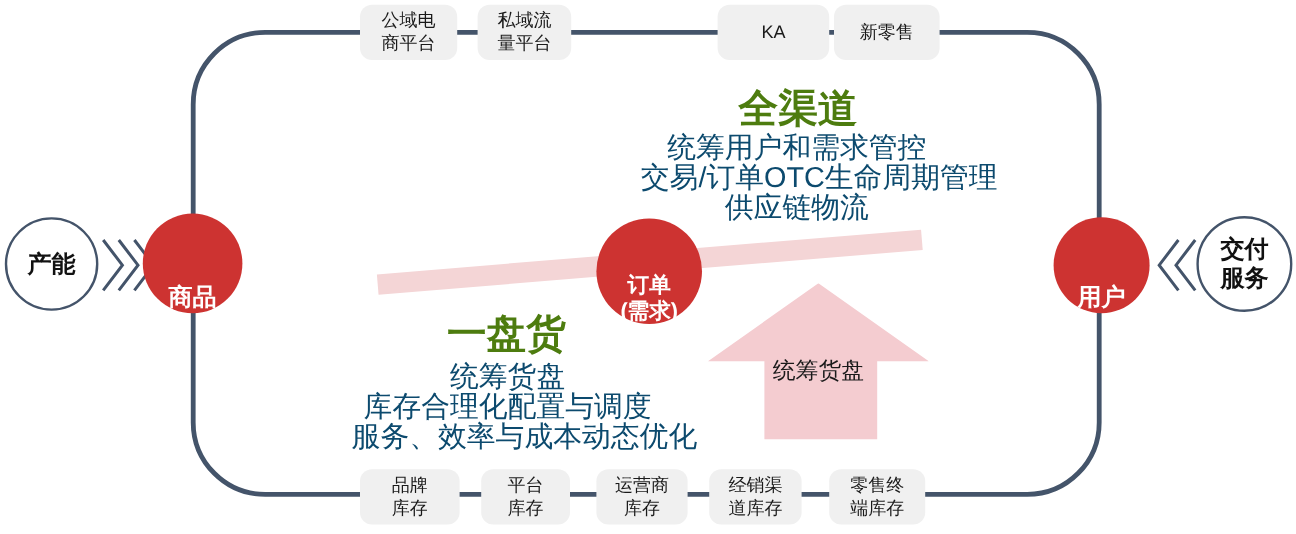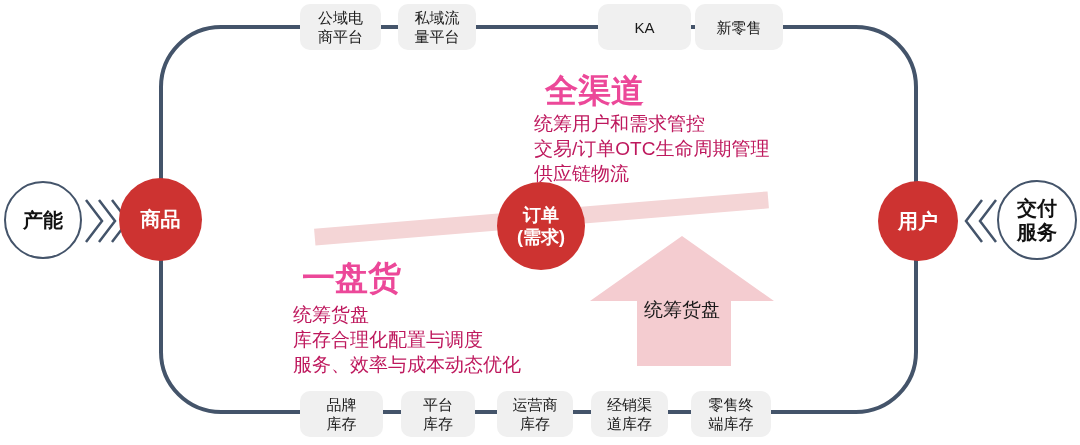--- a/index.html
+++ b/index.html
@@ -10,27 +10,27 @@
   .chip{position:absolute;background:#f0f0f0;border-radius:10px;height:46px;
         display:flex;flex-direction:column;align-items:center;justify-content:center;
         font-size:15px;line-height:19px;color:#1a1a1a;text-align:center;z-index:3;}
   .bar{position:absolute;left:314px;top:210px;width:455px;height:17px;
        background:#f4d5d6;transform:rotate(-4.7deg);z-index:2;}
   .arrow{position:absolute;z-index:2;}
   .arrow svg{display:block;}
   .arrow .lbl{position:absolute;color:#1a1a1a;font-size:19px;line-height:23px;text-align:center;}
   .circle{position:absolute;border-radius:50%;display:flex;flex-direction:column;
           align-items:center;justify-content:center;text-align:center;font-weight:bold;z-index:4;}
-  .circle.red{background:#cd3331;color:#ffffff;}
+  .circle.red{background:#cd3331;color:#ffffff;justify-content:flex-end;}
   .circle.white{background:#ffffff;border:2px solid #44546a;color:#111111;box-sizing:border-box;}
   .chev{position:absolute;z-index:4;}
-  .sect-title{position:absolute;color:#ec4899;font-weight:bold;font-size:33px;
-              z-index:3;white-space:nowrap;}
-  .sect-lines{position:absolute;color:#be185d;font-size:19px;line-height:25px;
-              z-index:3;}
+  .sect-title{position:absolute;color:#4d7c0f;font-weight:bold;font-size:33px;
+              text-align:center;z-index:3;white-space:nowrap;}
+  .sect-lines{position:absolute;color:#0c4a6e;font-size:24px;line-height:25px;
+              text-align:center;z-index:3;}
   .sect-lines div{white-space:nowrap;}
 </style>
 </head>
 <body>
 
 <div class="canvas">
 
   <div class="frame"></div>
 
   <div class="bar"></div>

